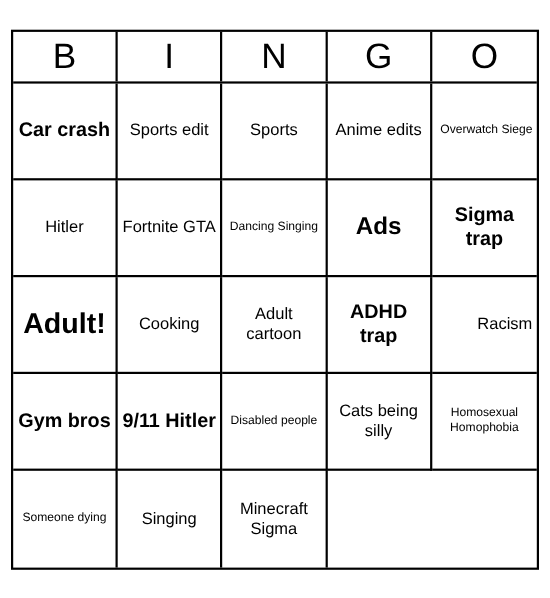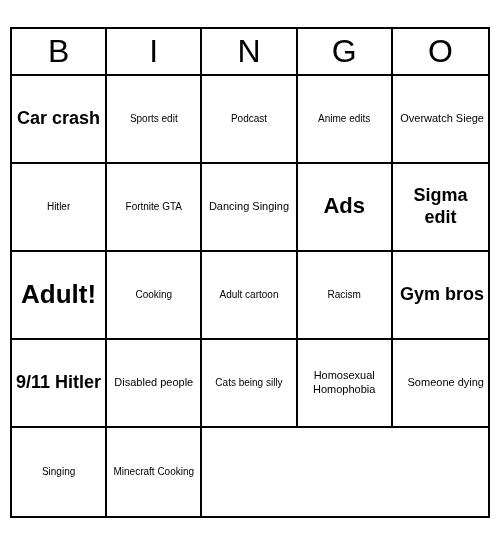--- a/index.html
+++ b/index.html
@@ -62,21 +62,21 @@
     .bingo-cell:nth-child(5n) {
       border-right: none;
       justify-content: flex-end;
     }
 
     .bingo-cell:nth-child(n+21) {
       border-bottom: none;
     }
 
     .cell-text {
-      font-size: 10px;
+      font-size: 15px;
       line-height: 1.2;
     }
 
     .cell-text.large {
       font-size: 18px;
       font-weight: bold;
     }
 
     .cell-text.xlarge {
       font-size: 22px;
@@ -104,51 +104,54 @@
       <div class="bingo-letter">O</div>
     </div>
   <div class="bingo-grid">
   <div class="bingo-cell">
         <span class="cell-text large">Car crash</span>
       </div>
       <div class="bingo-cell">
         <span class="cell-text">Sports edit</span>
       </div>
       <div class="bingo-cell">
-        <span class="cell-text">Podcast</span>
+        <span class="cell-text">Sports</span>
       </div>
       <div class="bingo-cell">
         <span class="cell-text">Anime edits</span>
       </div>
       <div class="bingo-cell">
         <span class="cell-text small">Overwatch Siege</span>
       </div>
       <div class="bingo-cell">
         <span class="cell-text">Hitler</span>
       </div>
       <div class="bingo-cell">
         <span class="cell-text">Fortnite GTA</span>
       </div>
       <div class="bingo-cell">
         <span class="cell-text small">Dancing Singing</span>
       </div>
       <div class="bingo-cell">
         <span class="cell-text xlarge">Ads</span>
       </div>
       <div class="bingo-cell">
-        <span class="cell-text large">Sigma edit</span>
+        <span class="cell-text large">Sigma trap</span>
       </div>
       <div class="bingo-cell">
         <span class="cell-text free">Adult!</span>
       </div>
       <div class="bingo-cell">
         <span class="cell-text">Cooking</span>
       </div>
       <div class="bingo-cell">
         <span class="cell-text">Adult cartoon</span>
+      </div>
+      <div class="bingo-cell">
+        <span class="cell-text large">ADHD trap</span>
       </div>
       <div class="bingo-cell">
         <span class="cell-text">Racism</span>
       </div>
       <div class="bingo-cell">
         <span class="cell-text large">Gym bros</span>
       </div>
       <div class="bingo-cell">
         <span class="cell-text large">9/11 Hitler</span>
       </div>
@@ -161,16 +164,16 @@
       <div class="bingo-cell">
         <span class="cell-text small">Homosexual Homophobia</span>
       </div>
       <div class="bingo-cell">
         <span class="cell-text small">Someone dying</span>
       </div>
       <div class="bingo-cell">
         <span class="cell-text">Singing</span>
       </div>
       <div class="bingo-cell">
-        <span class="cell-text">Minecraft Cooking</span>
+        <span class="cell-text">Minecraft Sigma</span>
       </div>
     </div>
 </div>
 
 </body></html>

